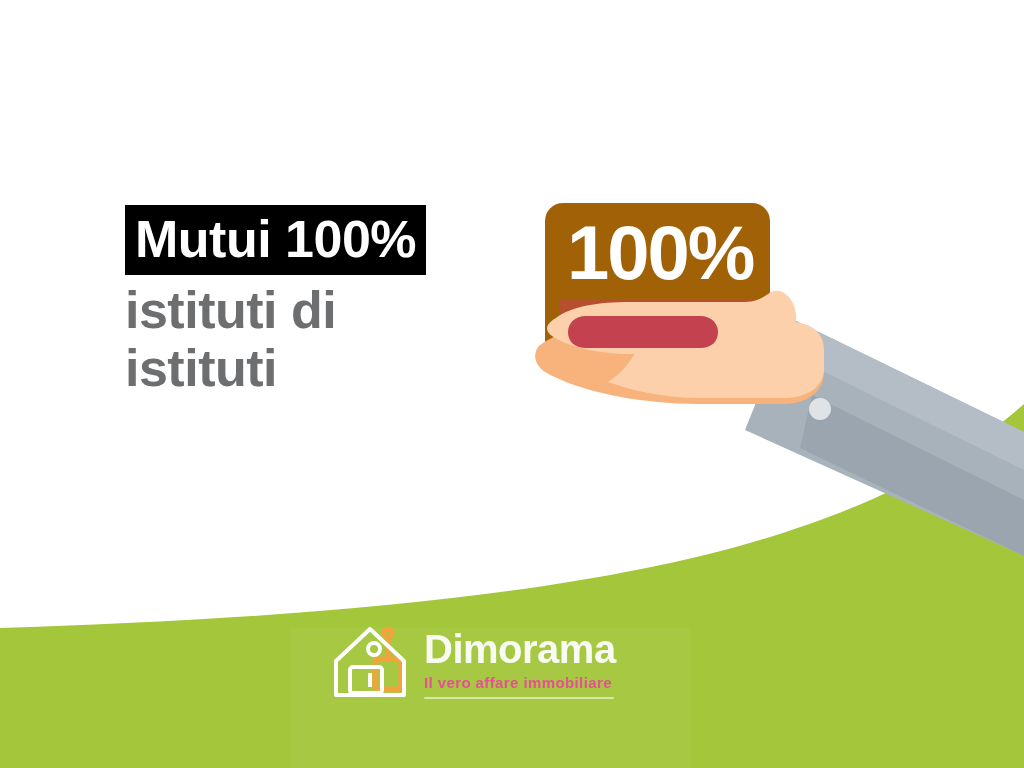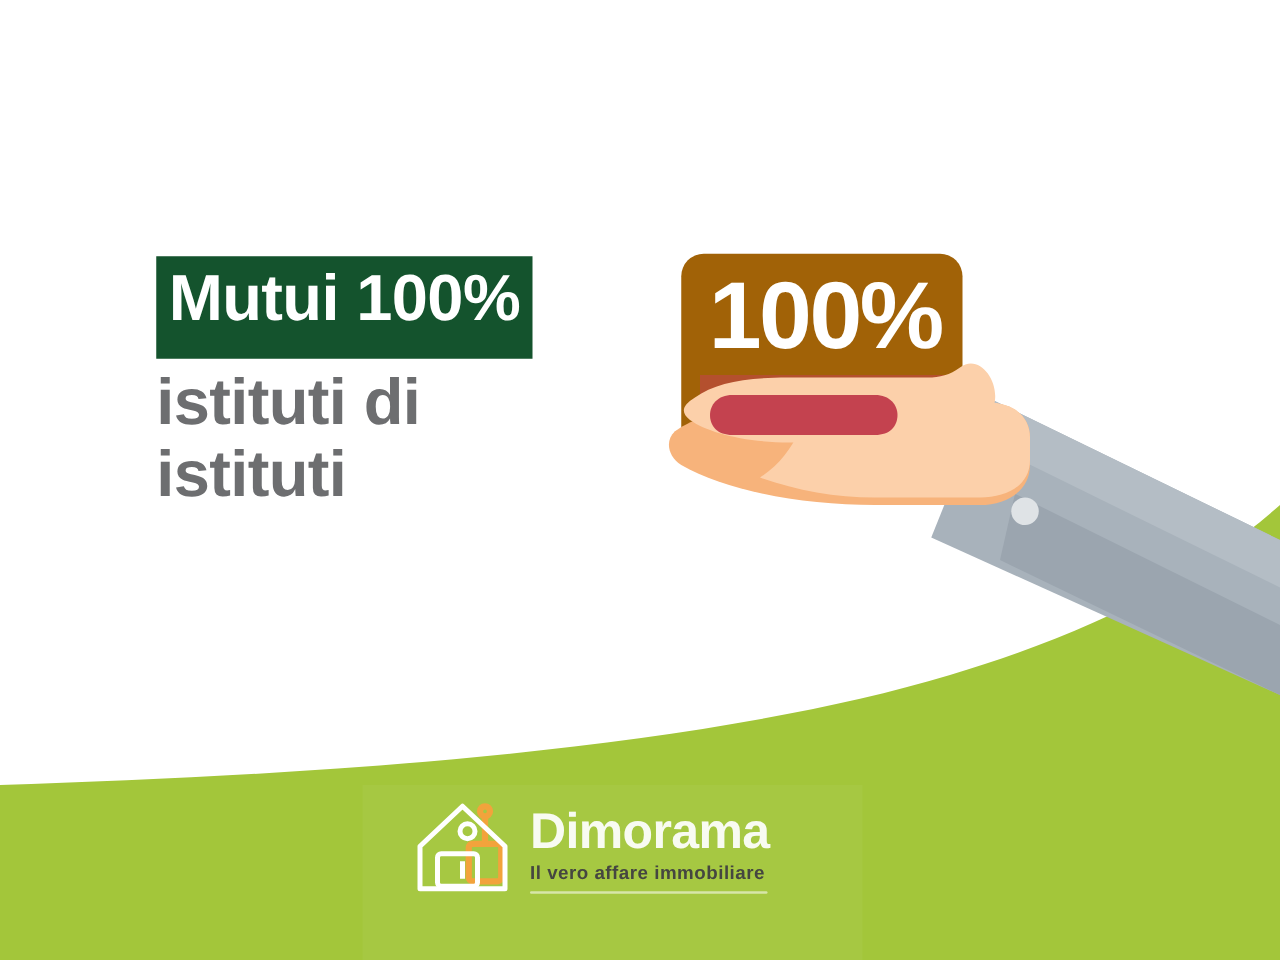--- a/index.html
+++ b/index.html
@@ -35,27 +35,27 @@
     position: absolute;
     left: 125px;
     top: 205px;
     width: 430px;
   }
   .headline-hl-row {
     display: inline-block;
   }
   .headline-hl {
     display: inline-block;
-    background: #14532d;
+    background: #000000;
     color: #ffffff;
     font-size: 52px;
     font-weight: bold;
     letter-spacing: -0.5px;
     line-height: 1.08;
-    padding: 6px 10px 20px 10px;
+    padding: 6px 10px 8px 10px;
     white-space: nowrap;
   }
   .headline-rest {
     color: #6d6e70;
     font-size: 52px;
     font-weight: bold;
     letter-spacing: -0.5px;
     line-height: 1.12;
     margin-top: 6px;
   }
@@ -109,21 +109,21 @@
     position: absolute;
     left: 290px;
     top: 628px;
     width: 400px;
     height: 140px;
     background: rgba(255,255,255,0.045);
   }
   .logo-row {
     position: absolute;
     left: 330px;
-    top: 638px;
+    top: 622px;
     width: 340px;
     height: 80px;
     display: flex;
     align-items: center;
   }
   .logo-mark {
     width: 88px;
     height: 82px;
     position: relative;
     flex: 0 0 auto;
@@ -135,21 +135,21 @@
   }
   .logo-word {
     color: #ffffff;
     font-size: 40px;
     font-weight: bold;
     letter-spacing: -0.5px;
     line-height: 1;
     opacity: 0.93;
   }
   .logo-tagline {
-    color: #404040;
+    color: #ec4899;
     font-size: 15px;
     font-weight: bold;
     letter-spacing: 0.4px;
     line-height: 1;
     margin-top: 6px;
     opacity: 0.95;
   }
   .logo-rule {
     width: 190px;
     height: 2px;

